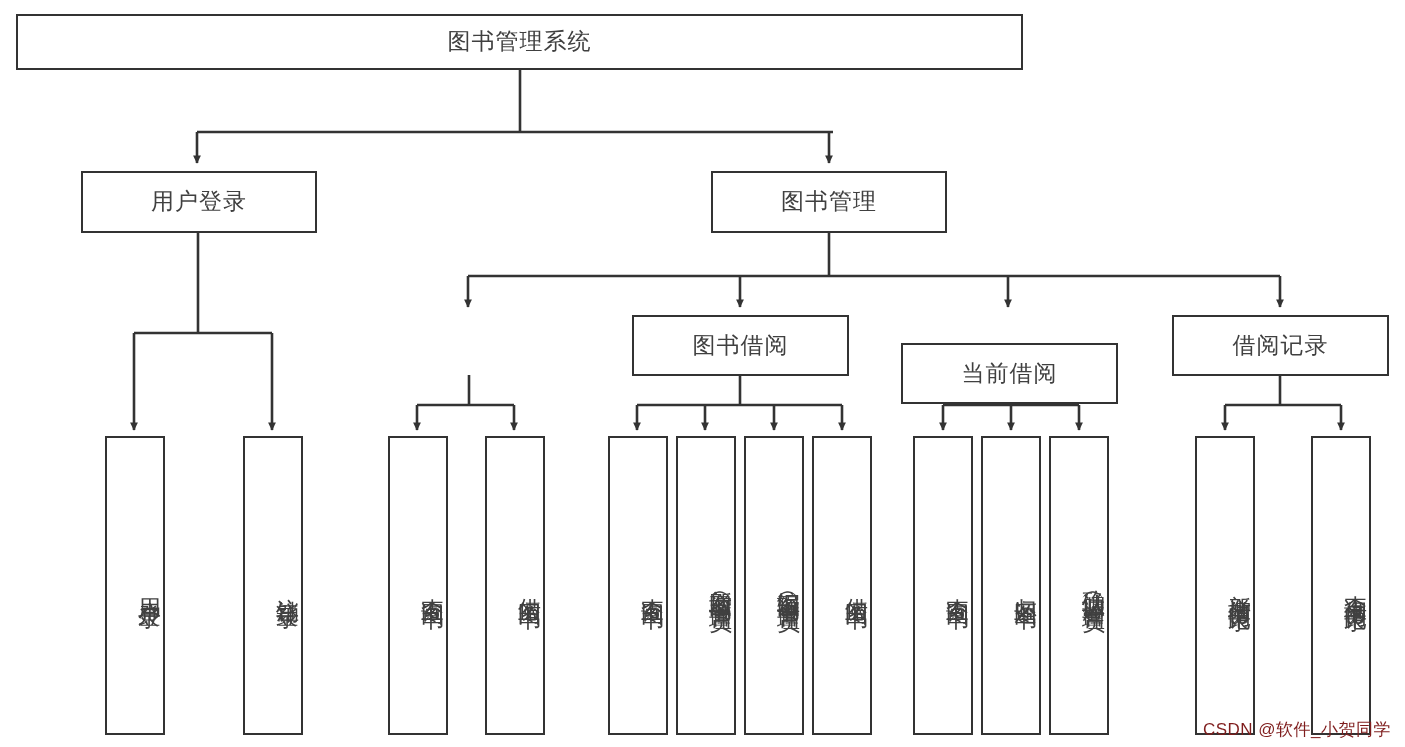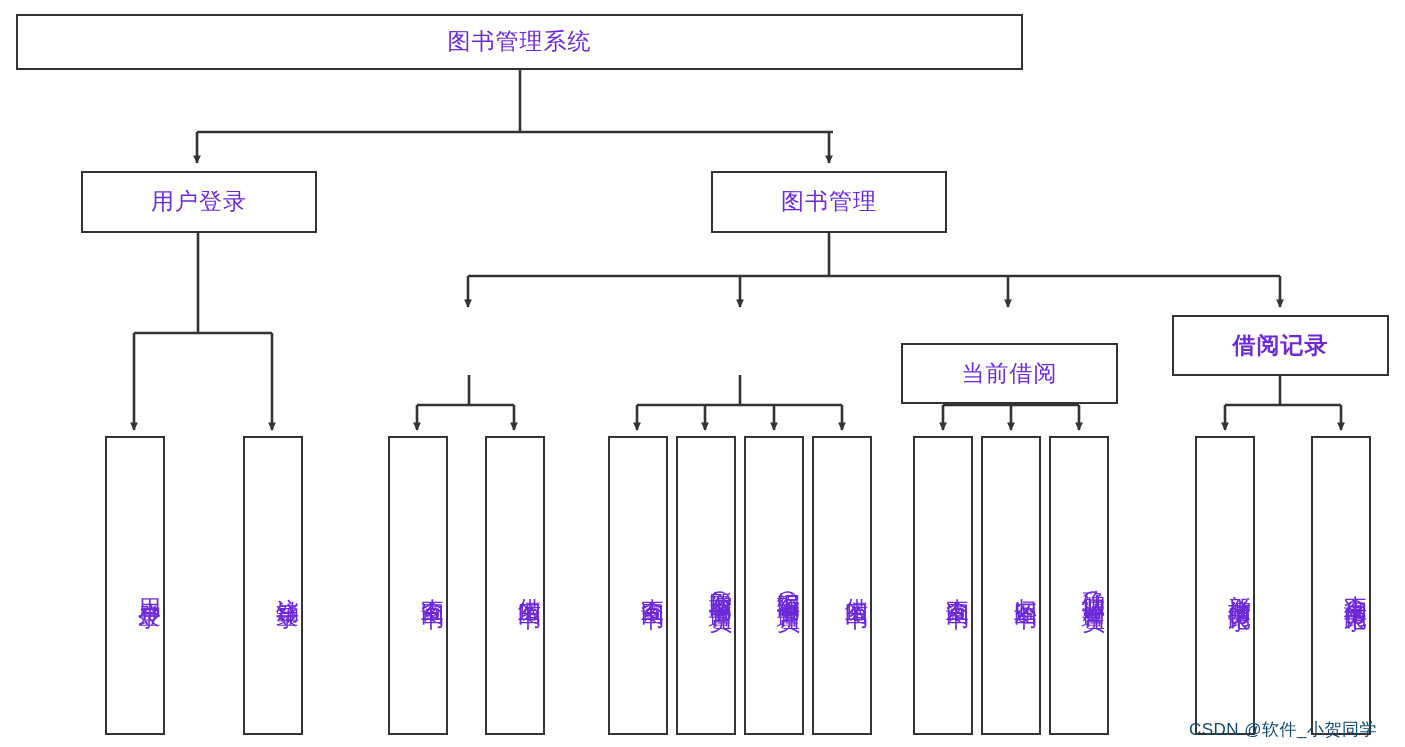--- a/index.html
+++ b/index.html
@@ -26,21 +26,21 @@
     pointer-events: none;
   }
   .node {
     position: absolute;
     box-sizing: border-box;
     border: 2.5px solid #333333;
     background: #ffffff;
     display: flex;
     align-items: center;
     justify-content: center;
-    color: #6d28d9;
+    color: #404040;
   }
   .node.horiz {
     font-size: 23px;
     letter-spacing: 1px;
     line-height: 1.1;
   }
   .node.vert {
     writing-mode: vertical-rl;
     text-orientation: upright;
     font-size: 23px;
@@ -51,24 +51,24 @@
     align-items: flex-start;
     justify-content: center;
   }
   .node.vert .vlabel {
     writing-mode: vertical-rl;
     text-orientation: upright;
     white-space: nowrap;
   }
   .watermark {
     position: absolute;
-    right: 28px;
+    right: 14px;
     bottom: 6px;
     font-size: 17px;
-    color: #0c4a6e;
+    color: #7f1d1d;
     letter-spacing: 0.5px;
     white-space: nowrap;
   }
 </style>
 </head>
 <body>
 
 <div id="canvas">
 
   <svg class="edges" viewBox="0 0 1405 747">
@@ -125,24 +125,27 @@
     <span>图书管理系统</span>
   </div>
 
   <div class="node horiz" style="left:81px; top:171px; width:236px; height:62px;">
     <span>用户登录</span>
   </div>
   <div class="node horiz" style="left:711px; top:171px; width:236px; height:62px;">
     <span>图书管理</span>
   </div>
 
+  <div class="node horiz" style="left:632px; top:315px; width:217px; height:61px;">
+    <span>图书借阅</span>
+  </div>
   <div class="node horiz" style="left:901px; top:315px; width:217px; height:61px;margin-top:28px;">
     <span>当前借阅</span>
   </div>
-  <div class="node horiz" style="left:1172px; top:315px; width:217px; height:61px;font-weight:bold;">
+  <div class="node horiz" style="left:1172px; top:315px; width:217px; height:61px;">
     <span>借阅记录</span>
   </div>
 
   <div class="node vert" style="left:105px; top:436px; width:60px; height:299px;">
     <span class="vlabel">用户登录</span>
   </div>
   <div class="node vert" style="left:243px; top:436px; width:60px; height:299px;">
     <span class="vlabel">注销登录</span>
   </div>
 

